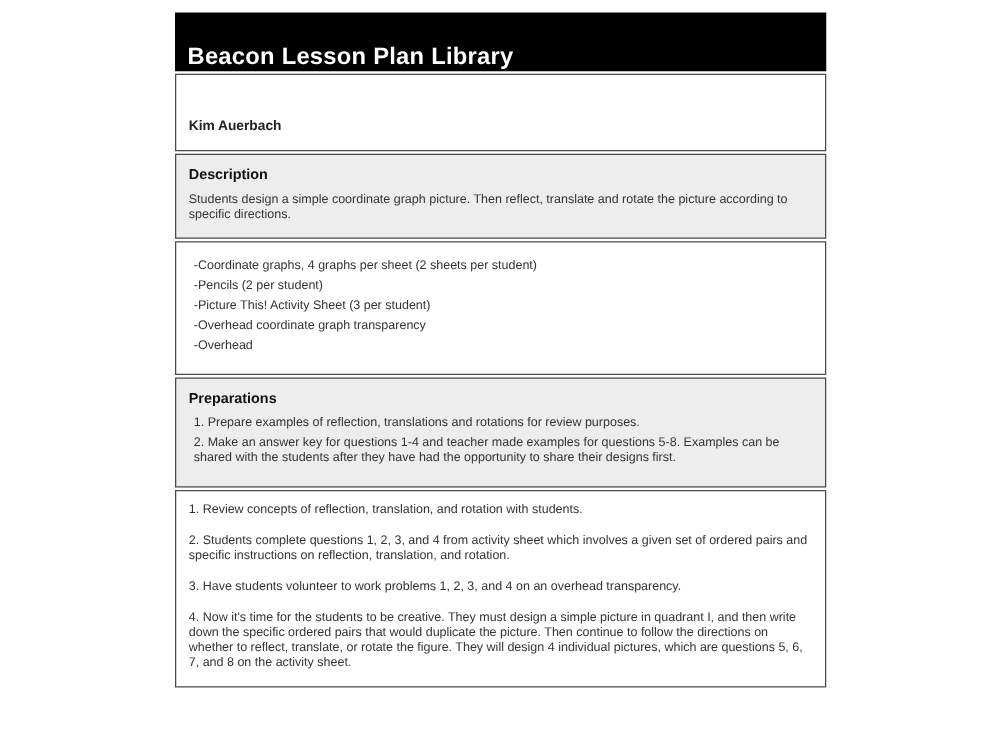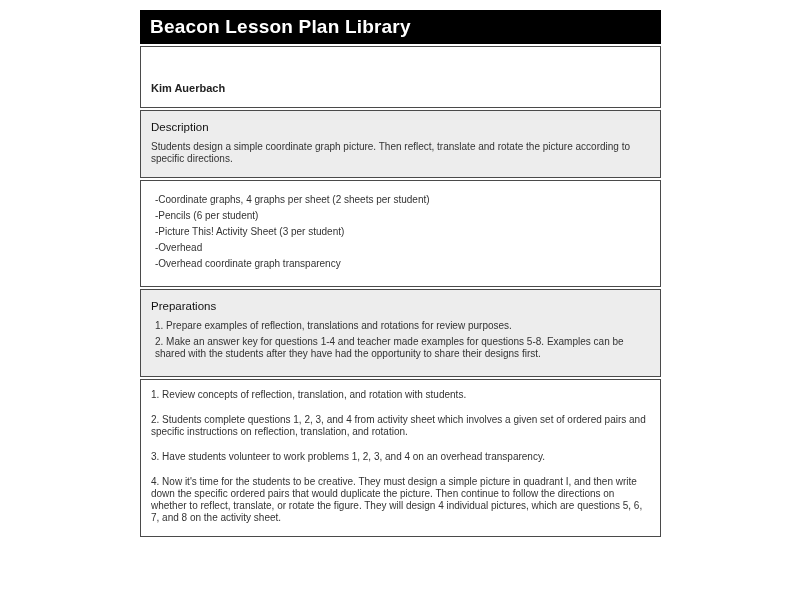--- a/index.html
+++ b/index.html
@@ -13,23 +13,23 @@
   }
   .page {
     position: absolute;
     left: 140px;
     top: 10px;
     width: 521px;
   }
   .masthead {
     background: #000000;
     color: #ffffff;
-    height: 34px;
+    height: 47px;
     display: flex;
-    align-items: center;
+    align-items: flex-end;
     padding: 0 10px;
     box-sizing: border-box;
   }
   .masthead h1 {
     margin: 0;
     font-size: 19px;
     font-weight: bold;
     letter-spacing: 0.2px;
   }
   .section {
@@ -55,21 +55,21 @@
   .title-section .author {
     margin-top: 24px;
     font-size: 11px;
     font-weight: bold;
     color: #222222;
   }
   .section-heading {
     margin: 0 0 7px 0;
     font-size: 11.5px;
     line-height: 14px;
-    font-weight: normal;
+    font-weight: bold;
     color: #111111;
   }
   .section-body p {
     margin: 4px;
   }
   .section.spaced .section-body p {
     margin: 0 0 13px 0;
   }
   .section.spaced .section-body p:last-child {
     margin-bottom: 0;
@@ -96,24 +96,24 @@
     <h3 class="section-heading">Description</h3>
     <div class="section-body">
           <p>Students design a simple coordinate graph picture. Then reflect, translate and rotate the picture according to specific directions.</p>
         </div>
   </section>
 
 
   <section class="section tight">
     <div class="section-body">
           <p>-Coordinate graphs, 4 graphs per sheet (2 sheets per student)</p>
-          <p>-Pencils (6 per student)</p>
+          <p>-Pencils (2 per student)</p>
           <p>-Picture This! Activity Sheet (3 per student)</p>
+          <p>-Overhead coordinate graph transparency</p>
           <p>-Overhead</p>
-          <p>-Overhead coordinate graph transparency</p>
         </div>
   </section>
 
   <section class="section tight">
     <h3 class="section-heading">Preparations</h3>
     <div class="section-body">
           <p>1. Prepare examples of reflection, translations and rotations for review purposes.</p>
           <p>2. Make an answer key for questions 1-4 and teacher made examples for questions 5-8. Examples can be shared with the students after they have had the opportunity to share their designs first.</p>
         </div>
   </section>

